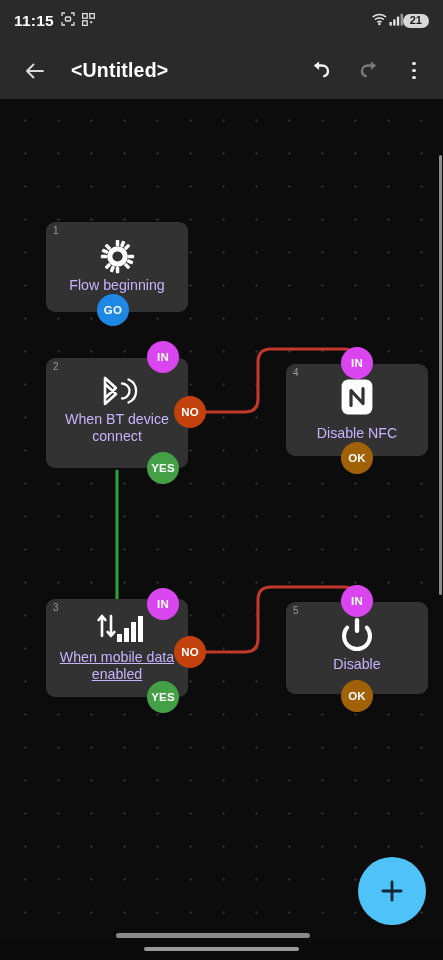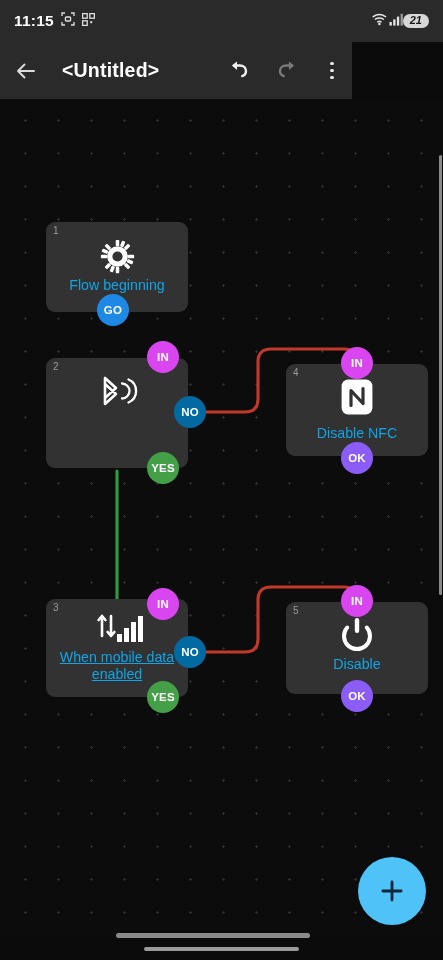--- a/index.html
+++ b/index.html
@@ -35,43 +35,42 @@
   .sb-time {
     color: #fff;
     font-size: 15.5px;
     font-weight: bold;
     letter-spacing: .2px;
   }
   .sb-right {
     margin-left: auto;
     display: flex;
     align-items: center;
-    font-style: italic;
   }
   .batt {
     background: #d7d7d7;
     color: #1a1a1a;
     font-size: 11px;
     font-weight: bold;
     border-radius: 9px;
     padding: 1.5px 7px 2px 7px;
     line-height: 1;
     min-width: 26px;
     text-align: center;
   }
 
   
   .appbar {
     position: absolute;
     top: 42px; left: 0;
-    width: 352px; height: 57px;
+    width: 443px; height: 57px;
     background: #2a2a2a;
     display: flex;
     align-items: center;
-    padding: 0 9px;
+    padding: 0 18px;
     z-index: 39;
   }
   .ab-back {
     width: 34px; height: 34px;
     display: flex; align-items: center; justify-content: center;
     cursor: pointer;
   }
   .ab-title {
     color: #fff;
     font-size: 19.5px;
@@ -129,44 +128,44 @@
   .node-icon {
     position: absolute;
     left: 0; right: 0;
     display: flex;
     align-items: center;
     justify-content: center;
   }
   .node-label {
     position: absolute;
     left: 6px; right: 6px;
-    color: #0ea5e9;
+    color: #c4b5fd;
     font-size: 14.2px;
     text-align: center;
     line-height: 17px;
   }
 
   .port {
     position: absolute;
     border-radius: 50%;
     color: #fff;
     font-size: 11.5px;
     font-weight: bold;
     display: flex;
     align-items: center;
     justify-content: center;
     letter-spacing: .2px;
     cursor: pointer;
     z-index: 6;
   }
   .port-in   { background: #d946ef; }
   .port-go   { background: #1e88e5; }
-  .port-ok   { background: #8b5cf6; }
+  .port-ok   { background: #a16207; }
   .port-yes  { background: #43a047; }
-  .port-no   { background: #0369a1; text-align: right; }
+  .port-no   { background: #c2410c; text-align: right; }
 
   
   .fab {
     position: absolute;
     width: 68px; height: 68px;
     border-radius: 50%;
     background: #4fc3f7;
     display: flex; align-items: center; justify-content: center;
     cursor: pointer;
     z-index: 20;
@@ -321,20 +320,21 @@
 
     <div class="node" style="left:46px; top:259px; width:142px; height:110px;">
       <span class="node-num">2</span>
       <div class="node-icon" style="top:16px; height:34px;">
         <svg width="52" height="32" viewBox="0 0 52 32">
           <path d="M14 3 L25 13 L14 23 V3 L25 13 M14 23 L14 29 L25 19 L14 9" fill="none" stroke="#ffffff" stroke-width="2.6" stroke-linejoin="round" stroke-linecap="round"></path>
           <path d="M31 8.5 A7.5 7.5 0 0 1 31 23.5" fill="none" stroke="#ffffff" stroke-width="2.3" stroke-linecap="round"></path>
           <path d="M37.5 4.5 A12.5 12.5 0 0 1 37.5 27.5" fill="none" stroke="#ffffff" stroke-width="2.3" stroke-linecap="round"></path>
         </svg>
       </div>
+      <div class="node-label" style="top:53px;">When BT device connect</div>
       <div class="port port-in" style="left:101px; top:-17px; width:32px; height:32px;">IN</div>
       <div class="port port-no" style="left:128px; top:38px; width:32px; height:32px;">NO</div>
       <div class="port port-yes" style="left:101px; top:94px; width:32px; height:32px;">YES</div>
     </div>
 
     <div class="node" style="left:46px; top:500px; width:142px; height:98px;">
       <span class="node-num">3</span>
       <div class="node-icon" style="top:12px; height:36px;">
         <svg width="52" height="34" viewBox="0 0 52 34">
           <path d="M11 4 V24 M11 4 L7.6 8 M11 4 L14.4 8" fill="none" stroke="#fff" stroke-width="2.6" stroke-linecap="round" stroke-linejoin="round"></path>

